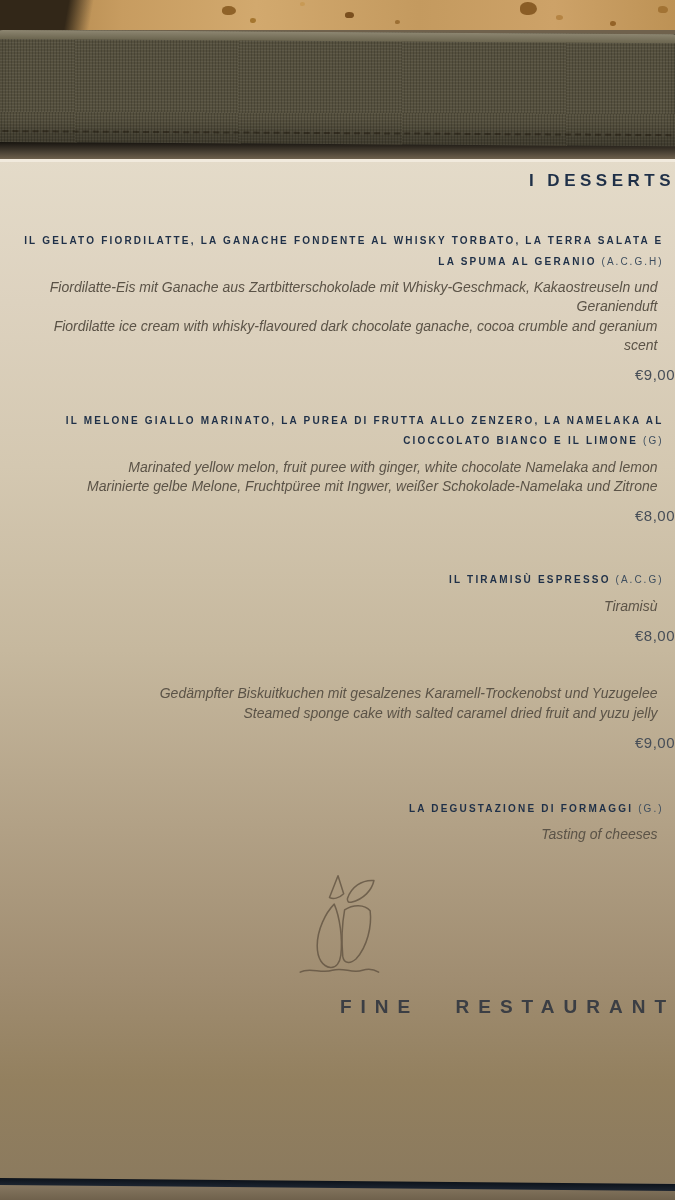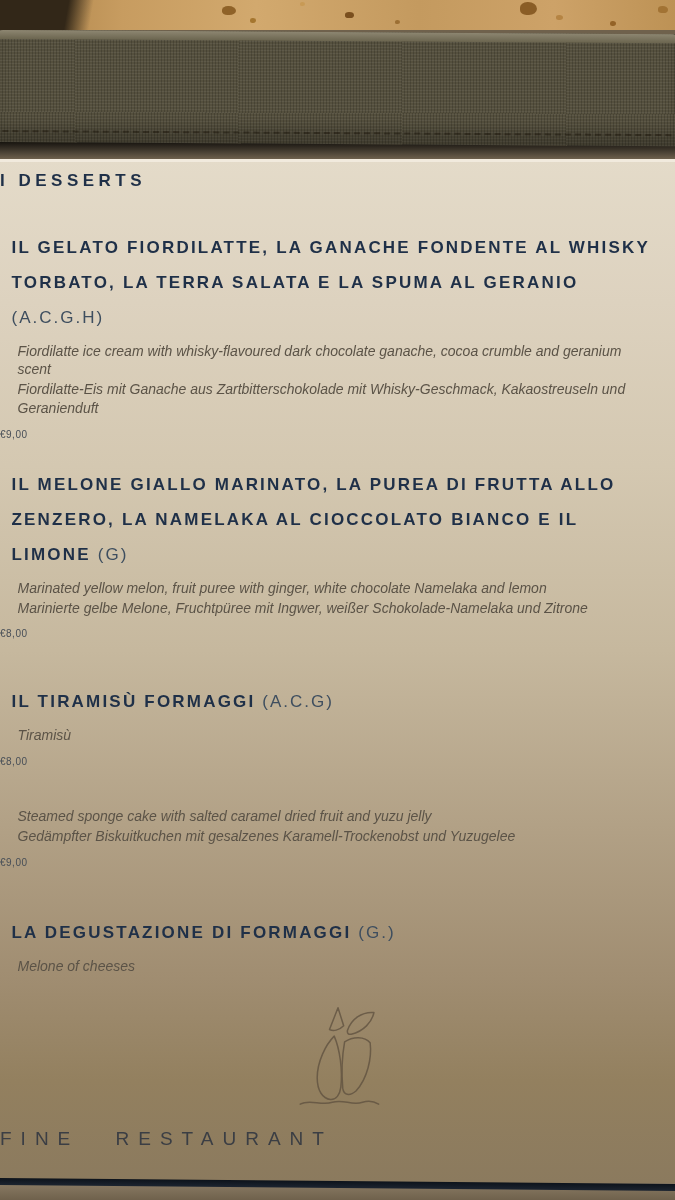--- a/index.html
+++ b/index.html
@@ -44,55 +44,55 @@
     height:17px;width:100%;
     background:linear-gradient(180deg,#17140f,#453d31 55%,#6d604c);
   }
 
   
   .paper{
     position:relative;height:1024px;width:100%;overflow:hidden;
     background:linear-gradient(180deg,
       #e4dbc9 0%, #ddd2bf 14%, #d4c8b1 30%, #c6b89e 48%,
       #b2a186 65%, #a08d71 80%, #93805f 90%, #8b7a5e 100%);
-    text-align:left;color:#1f3048;
+    text-align:right;color:#1f3048;
   }
   .paper::before{
     content:"";position:absolute;top:0;left:0;right:0;height:3px;
     background:rgba(244,238,226,.8);
   }
   .paper-inner{padding-top:12px;}
 
   .section-title{
     margin:0 0 40px 0;
     font-size:17px;font-weight:700;letter-spacing:4.5px;color:#1f3048;
   }
   .menu-item{margin:0 auto 28px auto;}
   .item-title{
     margin:0 auto 6px auto;max-width:652px;
-    font-size:17px;font-weight:700;letter-spacing:2.2px;line-height:2.05;
+    font-size:10px;font-weight:700;letter-spacing:2.2px;line-height:2.05;
     color:#1f3048;
   }
   .allergen{font-weight:400;letter-spacing:2px;color:#3e4e5f;}
   .desc{
     margin:1px auto;max-width:640px;
     font-style:italic;font-size:14px;line-height:1.35;color:#5b5347;
   }
   .desc:empty{display:none;}
   .price{
     margin:11px 0 0 0;
-    font-size:10px;letter-spacing:.5px;color:#474e57;font-style:normal;
+    font-size:15px;letter-spacing:.5px;color:#474e57;font-style:normal;
   }
 
   
   .logo-wrap{margin-top:26px;}
   .logo-wrap svg{display:block;margin:0 auto;opacity:.75;}
   .brand{
     margin:20px 0 0 0;
-    font-size:19px;font-weight:400;letter-spacing:9px;word-spacing:22px;
+    font-size:19px;font-weight:700;letter-spacing:9px;word-spacing:22px;
     color:#3b3e44;
   }
 
   
   .bottom-strip{
     height:17px;width:100%;
     background:linear-gradient(180deg,#8a7b64,#6f614c);
   }
   .bottom-line{
     position:absolute;left:-12px;right:-12px;top:1181px;height:7px;
@@ -124,48 +124,48 @@
   </div>
   <div class="band-shadow"></div>
 
   <div class="paper">
     <div class="paper-inner">
 
       <h2 class="section-title">I DESSERTS</h2>
 
       <section class="menu-item">
         <h3 class="item-title"><span>IL GELATO FIORDILATTE, LA GANACHE FONDENTE AL WHISKY TORBATO, LA TERRA SALATA E LA SPUMA AL GERANIO</span> <span class="allergen">(A.C.G.H)</span></h3>
+        <p class="desc">Fiordilatte-Eis mit Ganache aus Zartbitterschokolade mit Whisky-Geschmack, Kakaostreuseln und Geranienduft</p>
         <p class="desc">Fiordilatte ice cream with whisky-flavoured dark chocolate ganache, cocoa crumble and geranium scent</p>
-        <p class="desc">Fiordilatte-Eis mit Ganache aus Zartbitterschokolade mit Whisky-Geschmack, Kakaostreuseln und Geranienduft</p>
         <p class="price">€9,00</p>
       </section>
 
       <section class="menu-item">
         <h3 class="item-title"><span>IL MELONE GIALLO MARINATO, LA PUREA DI FRUTTA ALLO ZENZERO, LA NAMELAKA AL CIOCCOLATO BIANCO E IL LIMONE</span> <span class="allergen">(G)</span></h3>
         <p class="desc">Marinated yellow melon, fruit puree with ginger, white chocolate Namelaka and lemon</p>
         <p class="desc">Marinierte gelbe Melone, Fruchtpüree mit Ingwer, weißer Schokolade-Namelaka und Zitrone</p>
         <p class="price">€8,00</p>
       </section>
 
       <section class="menu-item" style="margin-top:46px;">
-        <h3 class="item-title"><span>IL TIRAMISÙ FORMAGGI</span> <span class="allergen">(A.C.G)</span></h3>
+        <h3 class="item-title"><span>IL TIRAMISÙ ESPRESSO</span> <span class="allergen">(A.C.G)</span></h3>
         <p class="desc">Tiramisù</p>
 
         <p class="price">€8,00</p>
       </section>
 
       <section class="menu-item" style="margin-top:40px;">
+        <p class="desc">Gedämpfter Biskuitkuchen mit gesalzenes Karamell-Trockenobst und Yuzugelee</p>
         <p class="desc">Steamed sponge cake with salted caramel dried fruit and yuzu jelly</p>
-        <p class="desc">Gedämpfter Biskuitkuchen mit gesalzenes Karamell-Trockenobst und Yuzugelee</p>
         <p class="price">€9,00</p>
       </section>
 
       <section class="menu-item" style="margin-top:48px;">
         <h3 class="item-title"><span>LA DEGUSTAZIONE DI FORMAGGI</span> <span class="allergen">(G.)</span></h3>
-        <p class="desc">Melone of cheeses</p>
+        <p class="desc">Tasting of cheeses</p>
       </section>
 
       <div class="logo-wrap">
         <svg width="96" height="104" viewBox="0 0 100 110" fill="none" xmlns="http://www.w3.org/2000/svg">
           <g stroke="#5d4f3e" stroke-width="1.6" fill="none" stroke-linecap="round" stroke-linejoin="round">
 
             <path d="M41,27 L50,4 L56,23 C51,28 45,29 41,27 Z"></path>
 
             <path d="M60,28 C64,16 75,8 88,9 C86,19 77,29 64,32 C61,32.5 59.5,31 60,28 Z"></path>
 

